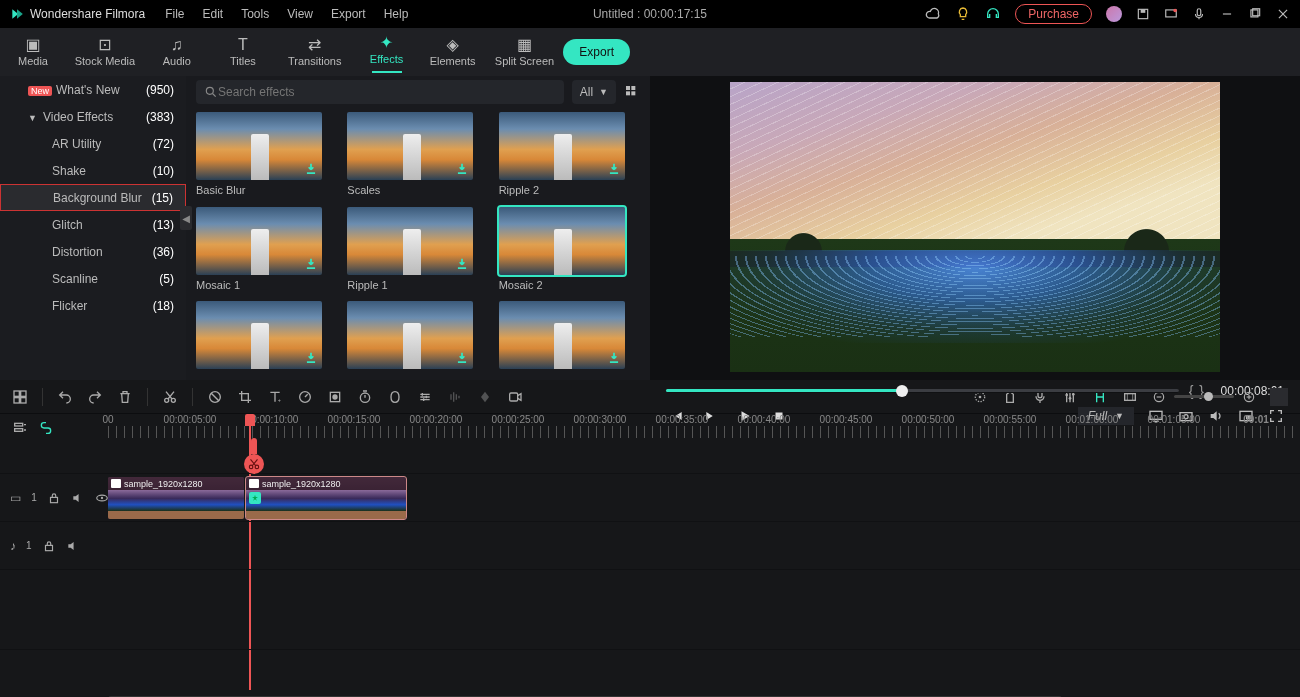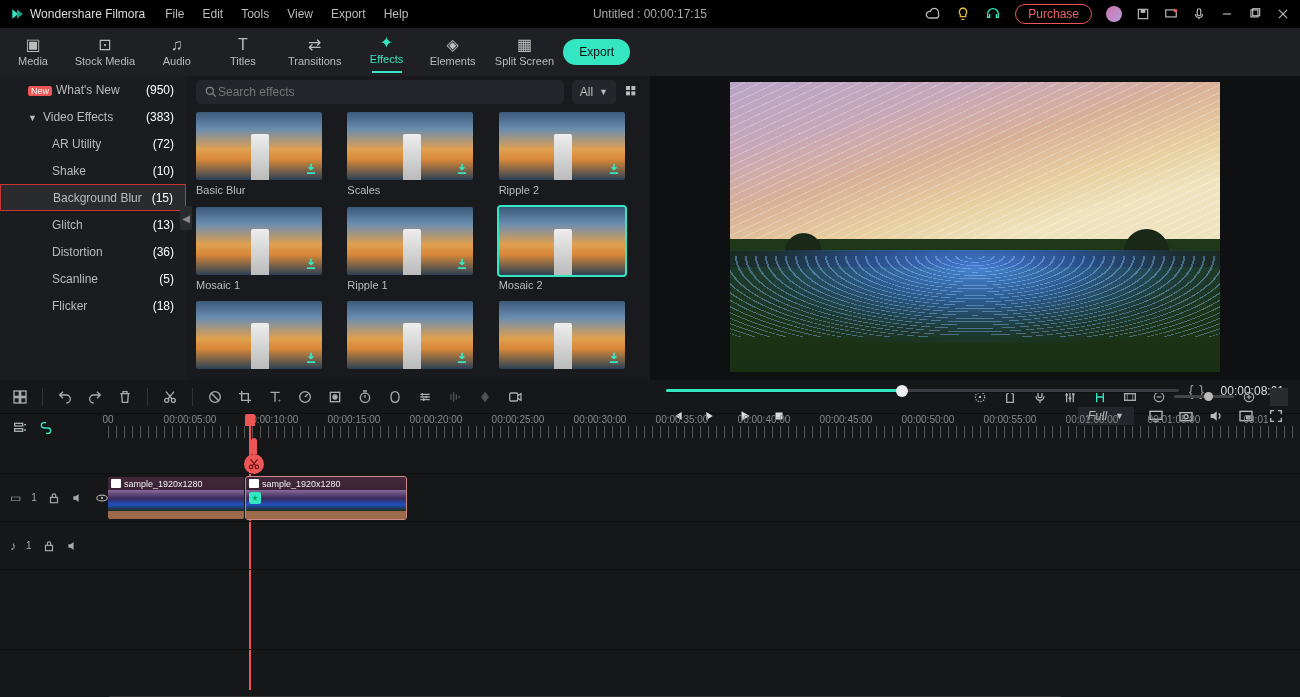--- a/index.html
+++ b/index.html
@@ -656,21 +656,21 @@
           <span style="left: 328px;">00:00:20:00</span>
           <span style="left: 410px;">00:00:25:00</span>
           <span style="left: 492px;">00:00:30:00</span>
           <span style="left: 574px;">00:00:35:00</span>
           <span style="left: 656px;">00:00:40:00</span>
           <span style="left: 738px;">00:00:45:00</span>
           <span style="left: 820px;">00:00:50:00</span>
           <span style="left: 902px;">00:00:55:00</span>
           <span style="left: 984px;">00:01:00:00</span>
           <span style="left: 1066px;">00:01:05:00</span>
-          <span style="left: 1148px;">00:01</span>
+          <span style="left: 1148px; font-weight: bold;">00:01</span>
         </div>
       <div class="marks"></div>
       <div class="playhead">
           <div class="head"></div>
           <div class="line"></div>
         </div>
     </div>
   </div>
 
   <div class="tl-body">

